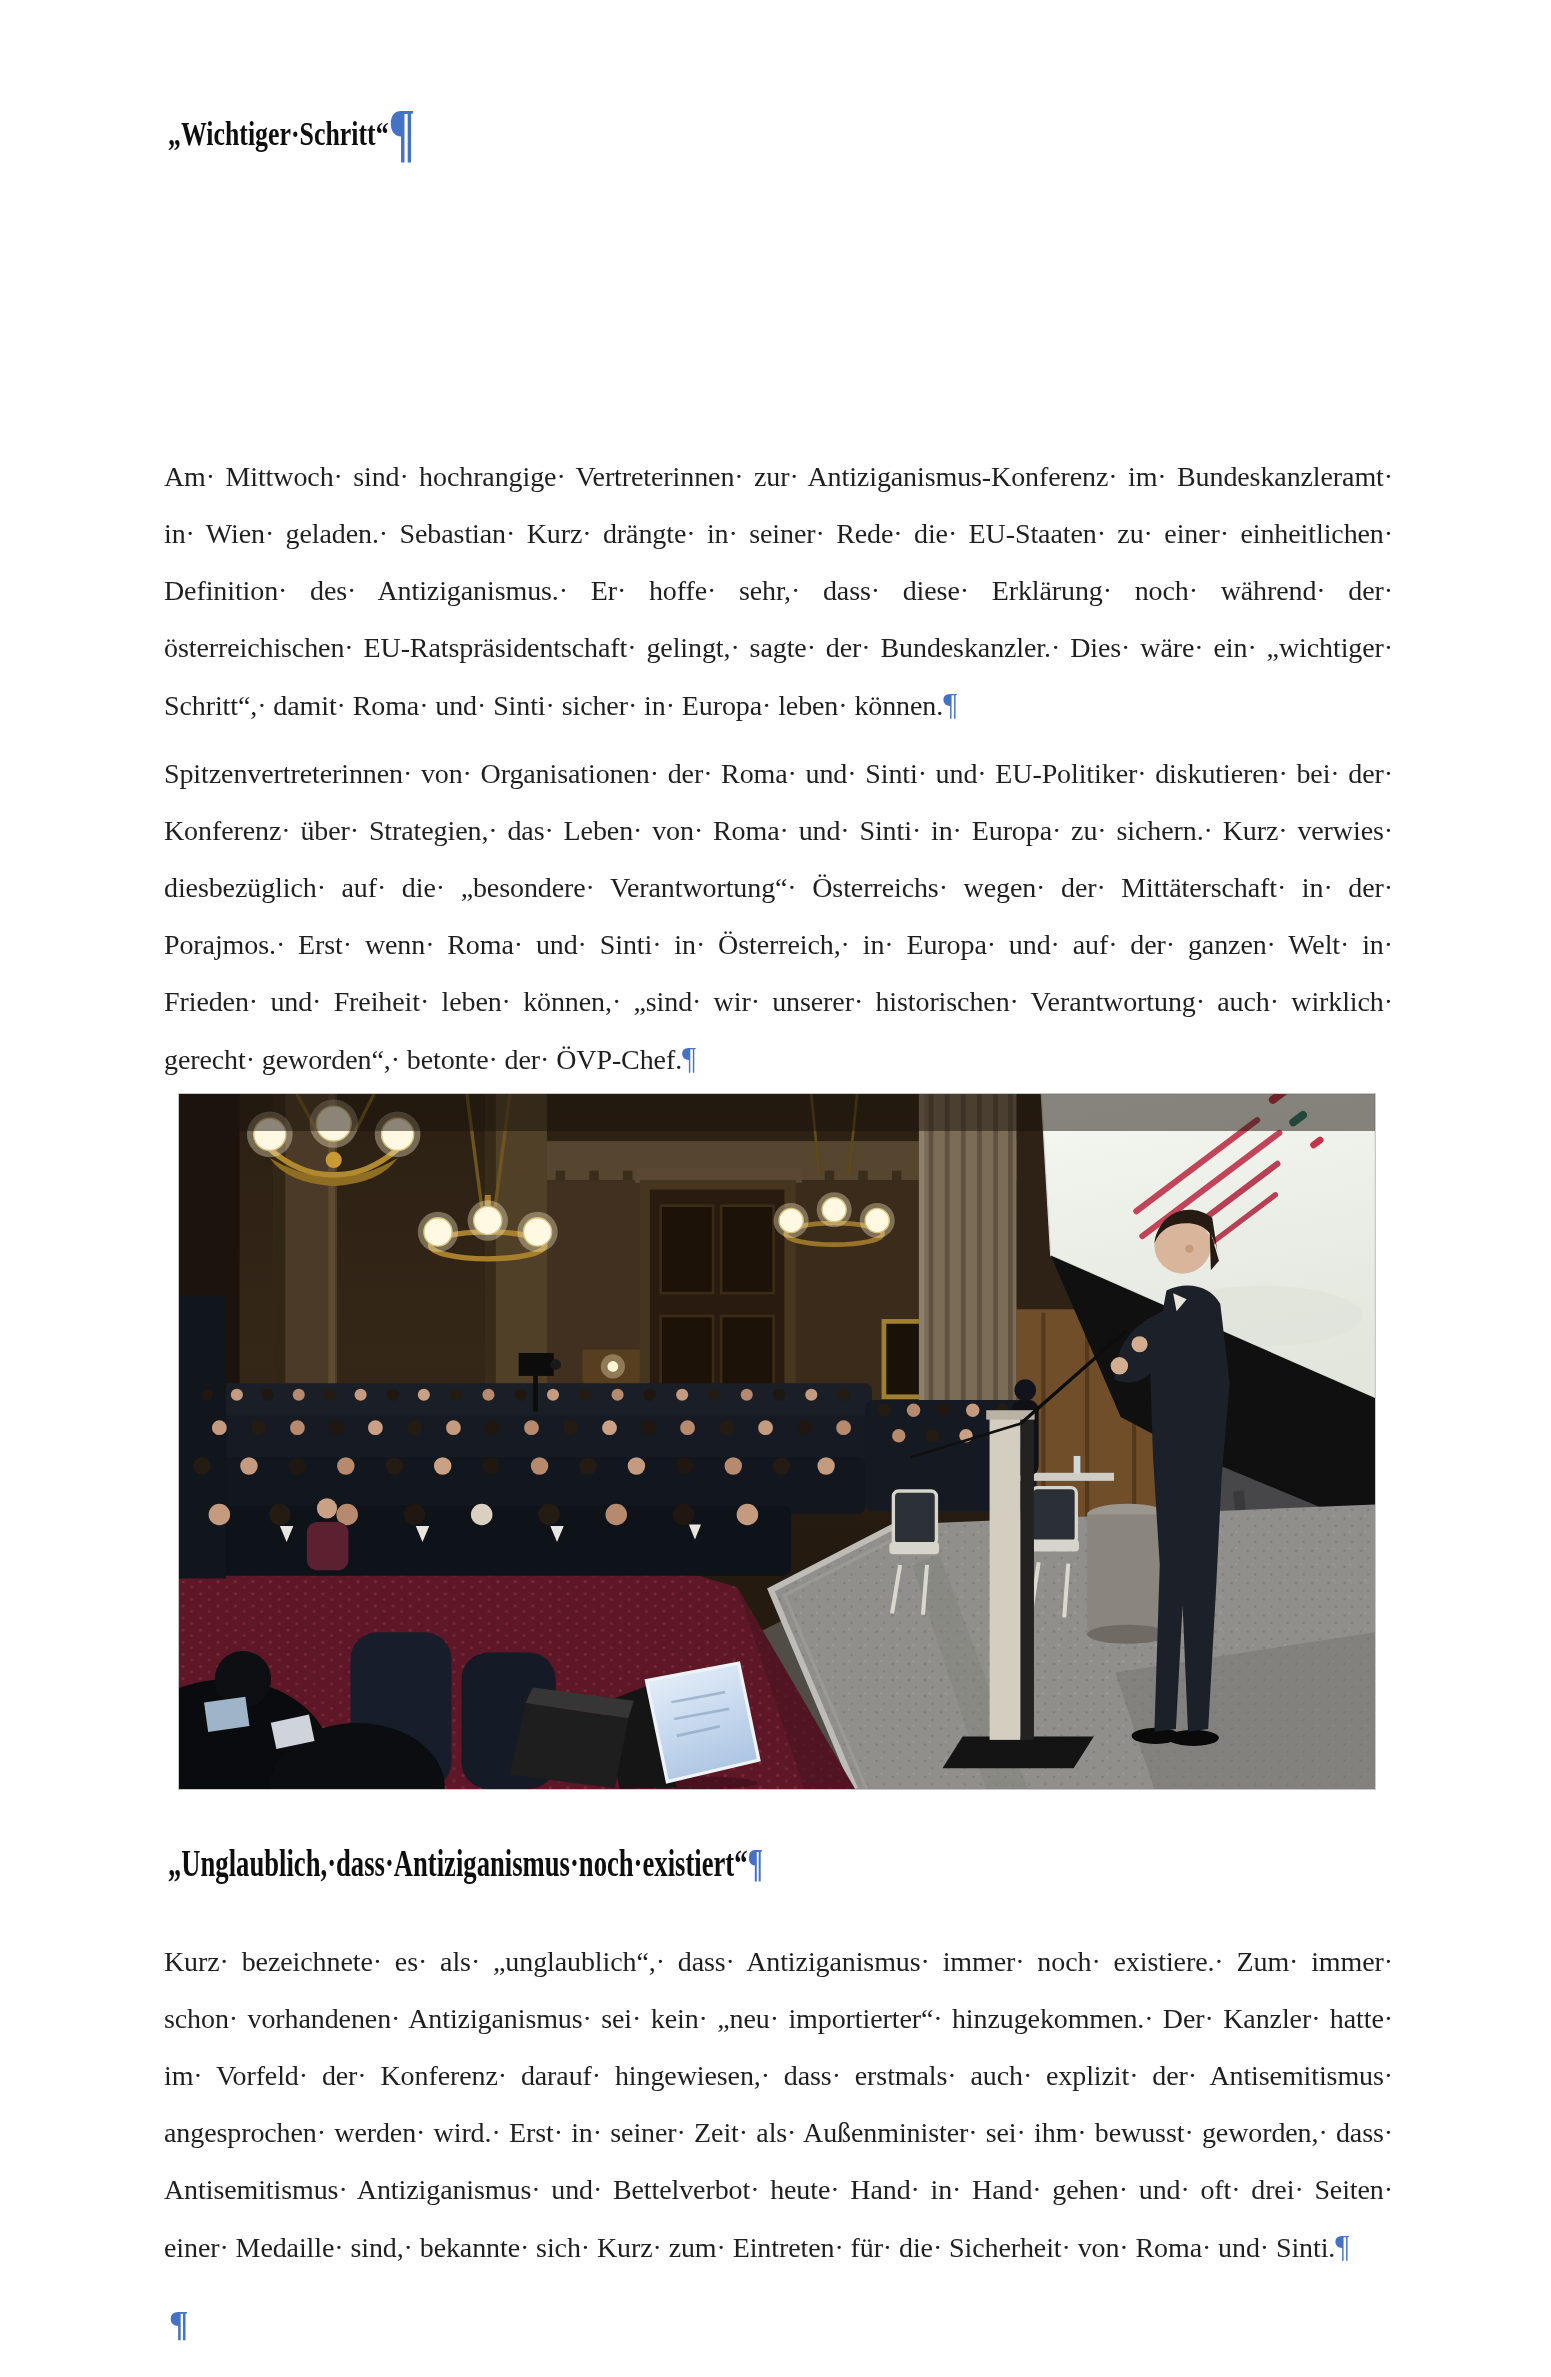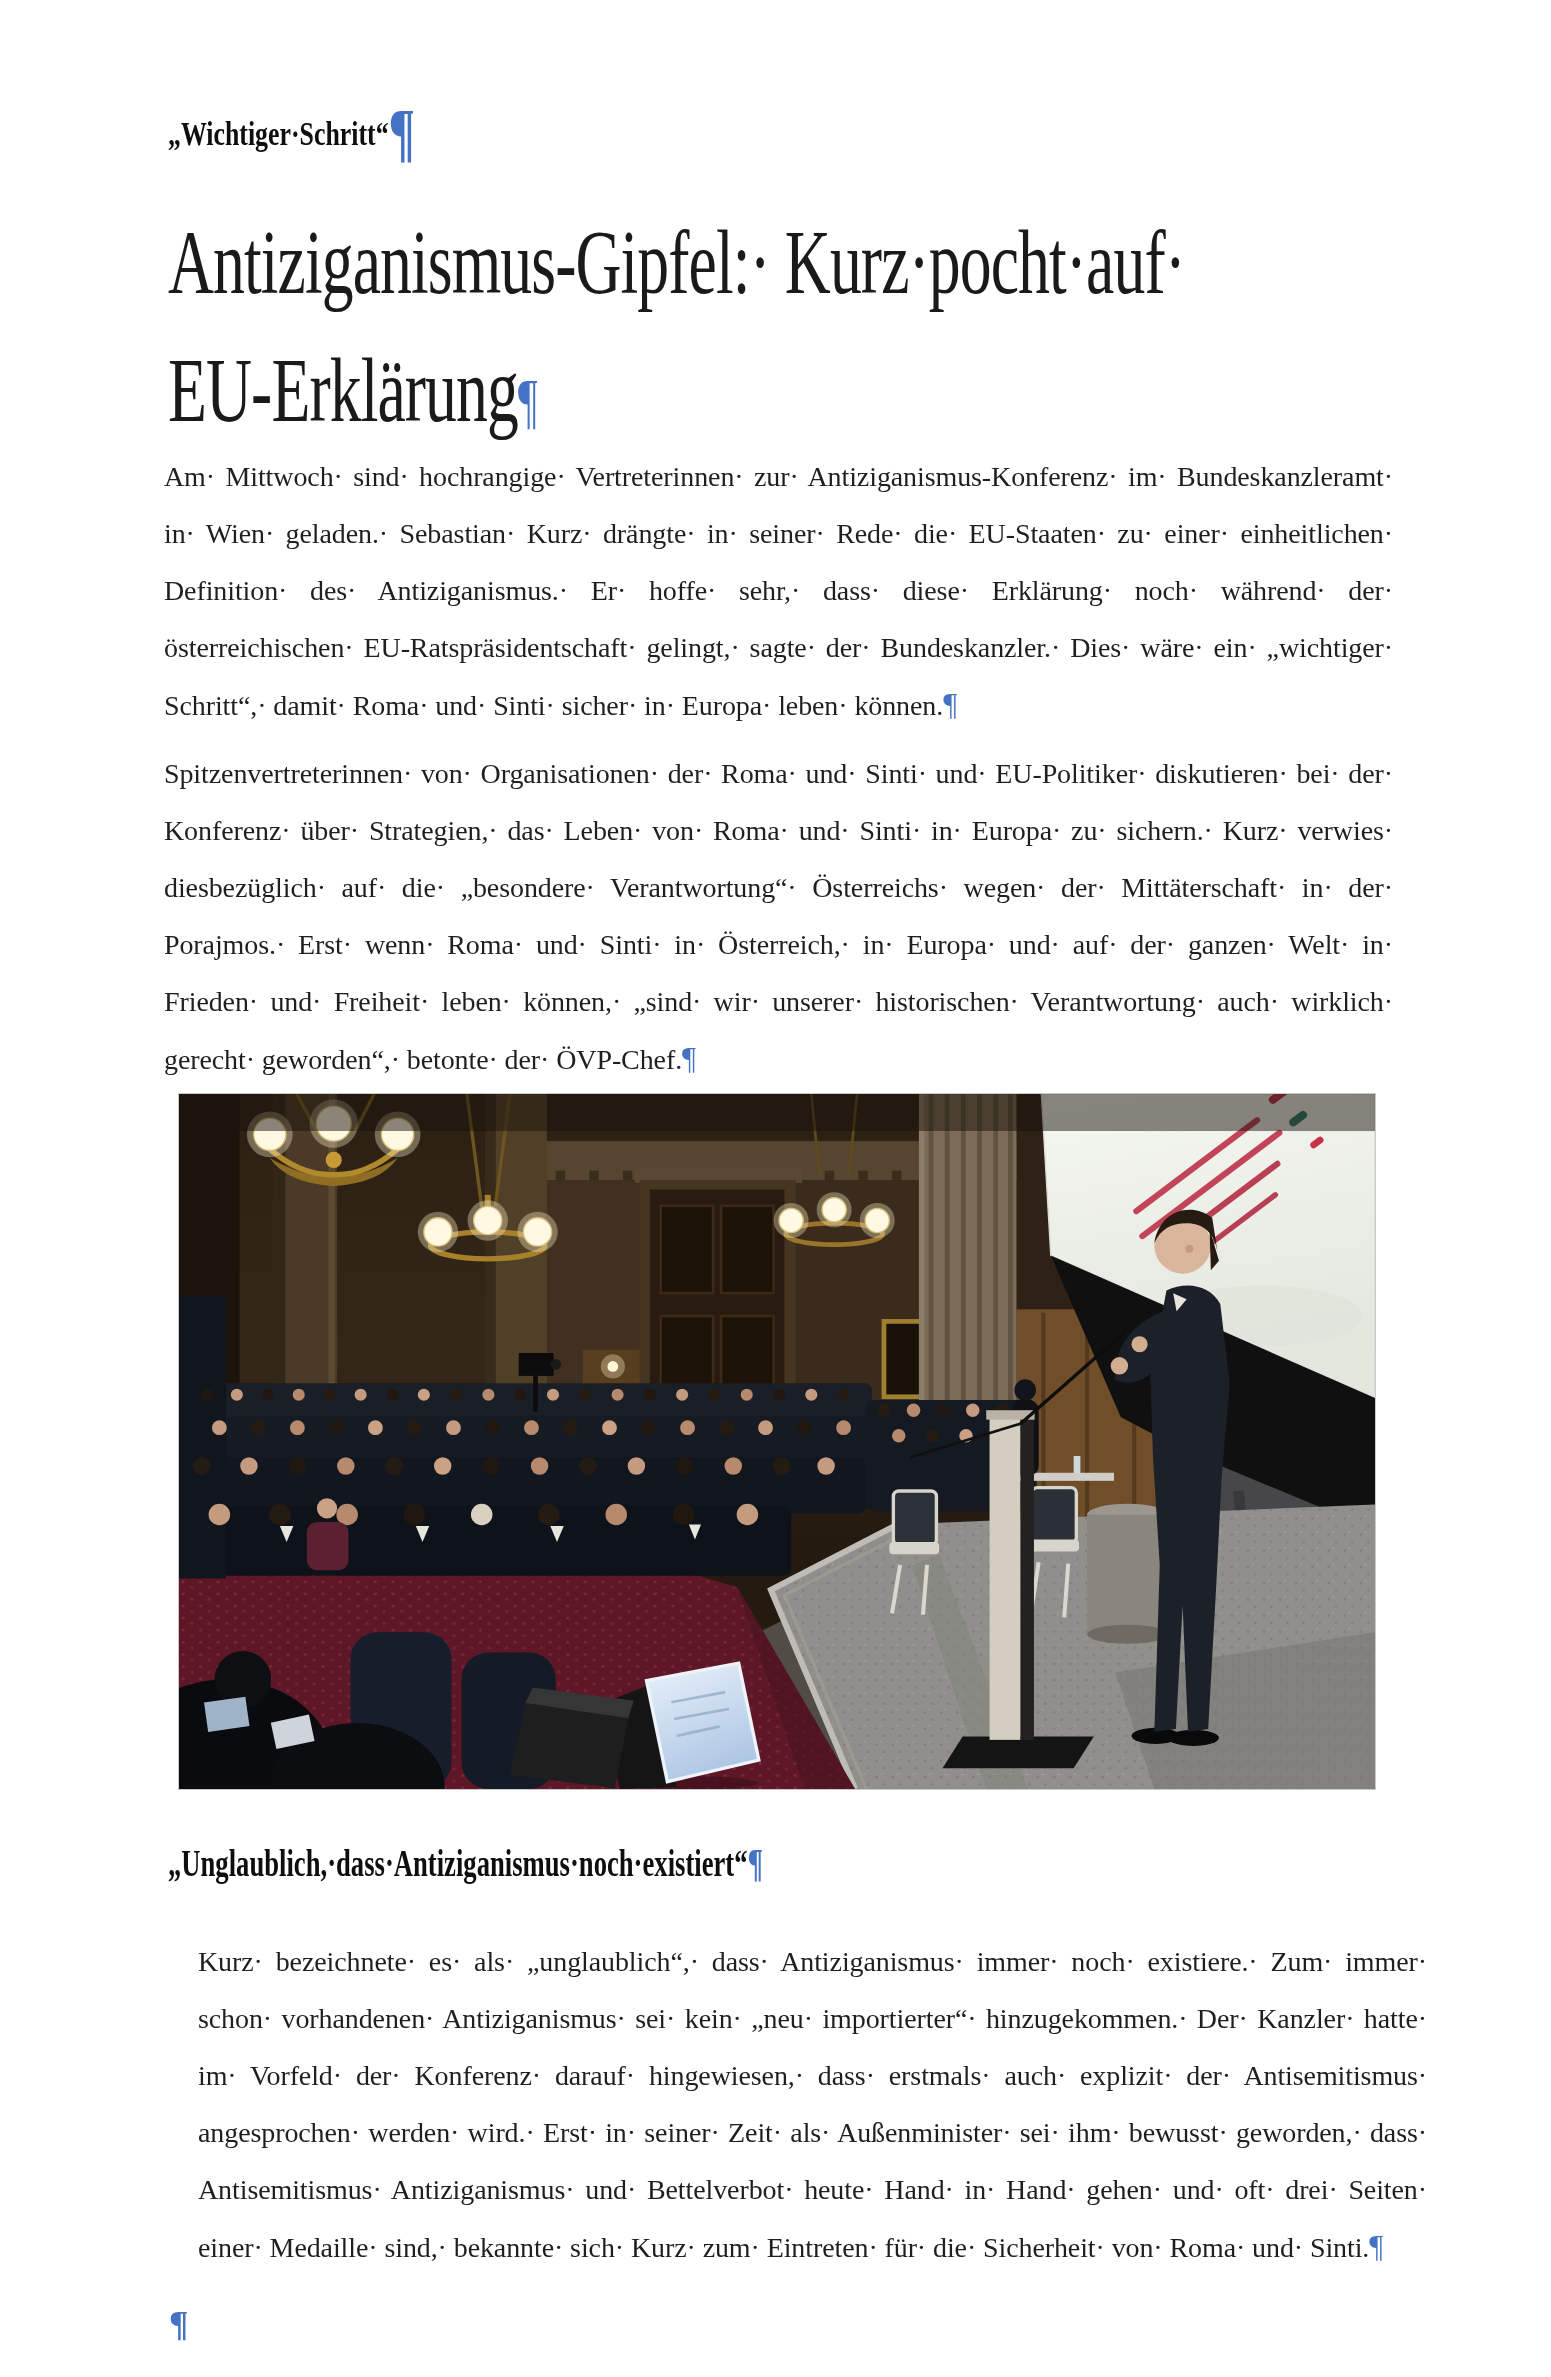--- a/index.html
+++ b/index.html
@@ -50,21 +50,21 @@
     width:1229px;
     margin:0;
     font-size:28px;
     line-height:57px;
     letter-spacing:-0.1px;
     color:#1f1f1f;
     text-align:justify;
   }
   .p1{top:448px;}
   .p2{top:745px;}
-  .p3{top:1933px;margin-left:34px;}
+  .p3{top:1933px;}
   .pilcrow-body{font-size:31px;}
   .photo{
     position:absolute;
     left:179px;
     top:1094px;
     width:1196px;
     height:695px;
     margin:0;
     outline:0.7px solid #c9c9c9;
     background:#241a10;
@@ -93,24 +93,20 @@
     line-height:40px;
   }
 </style>
 </head>
 <body>
 
 <div class="page">
 
   <div class="kicker"><span>„Wichtiger·Schritt“</span><span class="pilcrow pilcrow-kicker">¶</span></div>
 
-  <h1 class="title">
-    <span class="tline">Antiziganismus-Gipfel:· Kurz·pocht·auf·</span>
-    <span class="tline"><span>EU-Erklärung</span><span class="pilcrow pilcrow-title">¶</span></span>
-  </h1>
 
   <p class="bodytext p1"><span>Am· Mittwoch· sind· hochrangige· Vertreterinnen· zur· Antiziganismus-Konferenz· im· Bundeskanzleramt· in· Wien· geladen.· Sebastian· Kurz· drängte· in· seiner· Rede· die· EU-Staaten· zu· einer· einheitlichen· Definition· des· Antiziganismus.· Er· hoffe· sehr,· dass· diese· Erklärung· noch· während· der· österreichischen· EU-Ratspräsidentschaft· gelingt,· sagte· der· Bundeskanzler.· Dies· wäre· ein· „wichtiger· Schritt“,· damit· Roma· und· Sinti· sicher· in· Europa· leben· können.</span><span class="pilcrow pilcrow-body">¶</span></p>
 
   <p class="bodytext p2"><span>Spitzenvertreterinnen· von· Organisationen· der· Roma· und· Sinti· und· EU-Politiker· diskutieren· bei· der· Konferenz· über· Strategien,· das· Leben· von· Roma· und· Sinti· in· Europa· zu· sichern.· Kurz· verwies· diesbezüglich· auf· die· „besondere· Verantwortung“· Österreichs· wegen· der· Mittäterschaft· in· der· Porajmos.· Erst· wenn· Roma· und· Sinti· in· Österreich,· in· Europa· und· auf· der· ganzen· Welt· in· Frieden· und· Freiheit· leben· können,· „sind· wir· unserer· historischen· Verantwortung· auch· wirklich· gerecht· geworden“,· betonte· der· ÖVP-Chef.</span><span class="pilcrow pilcrow-body">¶</span></p>
 
   <figure class="photo">
     <svg viewBox="0 0 1778 1033" preserveAspectRatio="none">
       <defs>
         <linearGradient id="hallGrad" x1="0" y1="0" x2="0" y2="1">
           <stop offset="0" stop-color="#2b2013"></stop>

